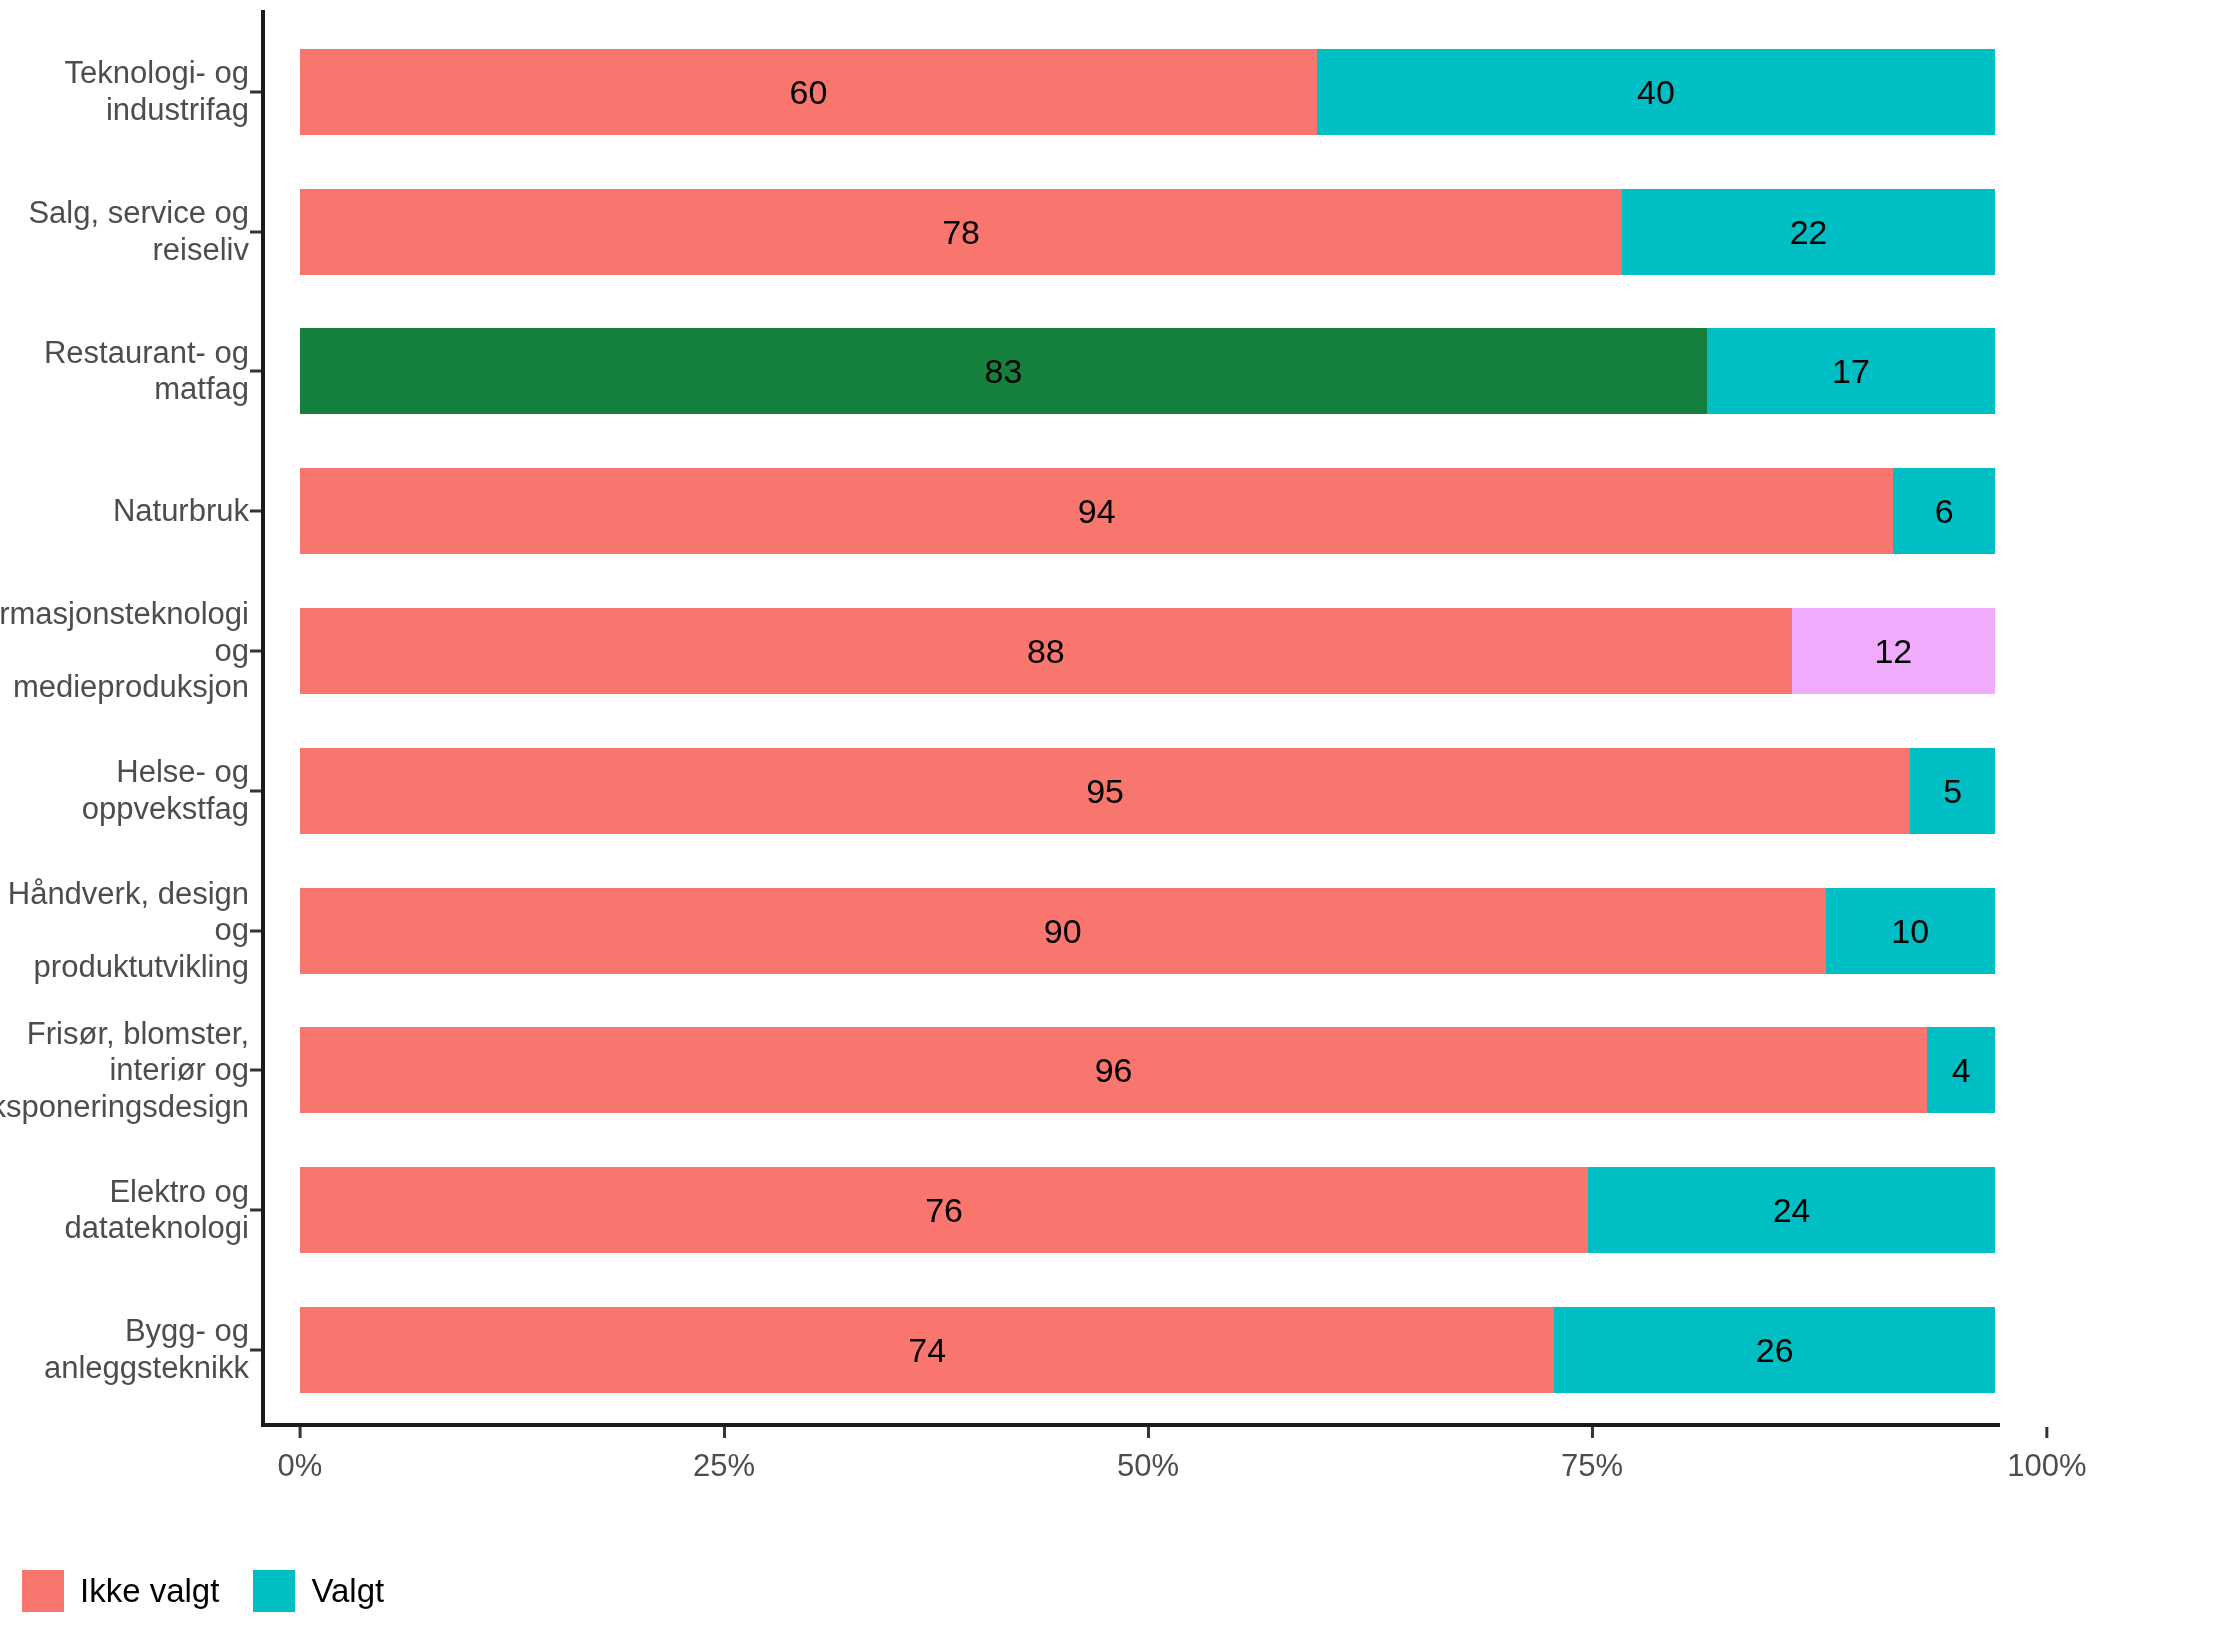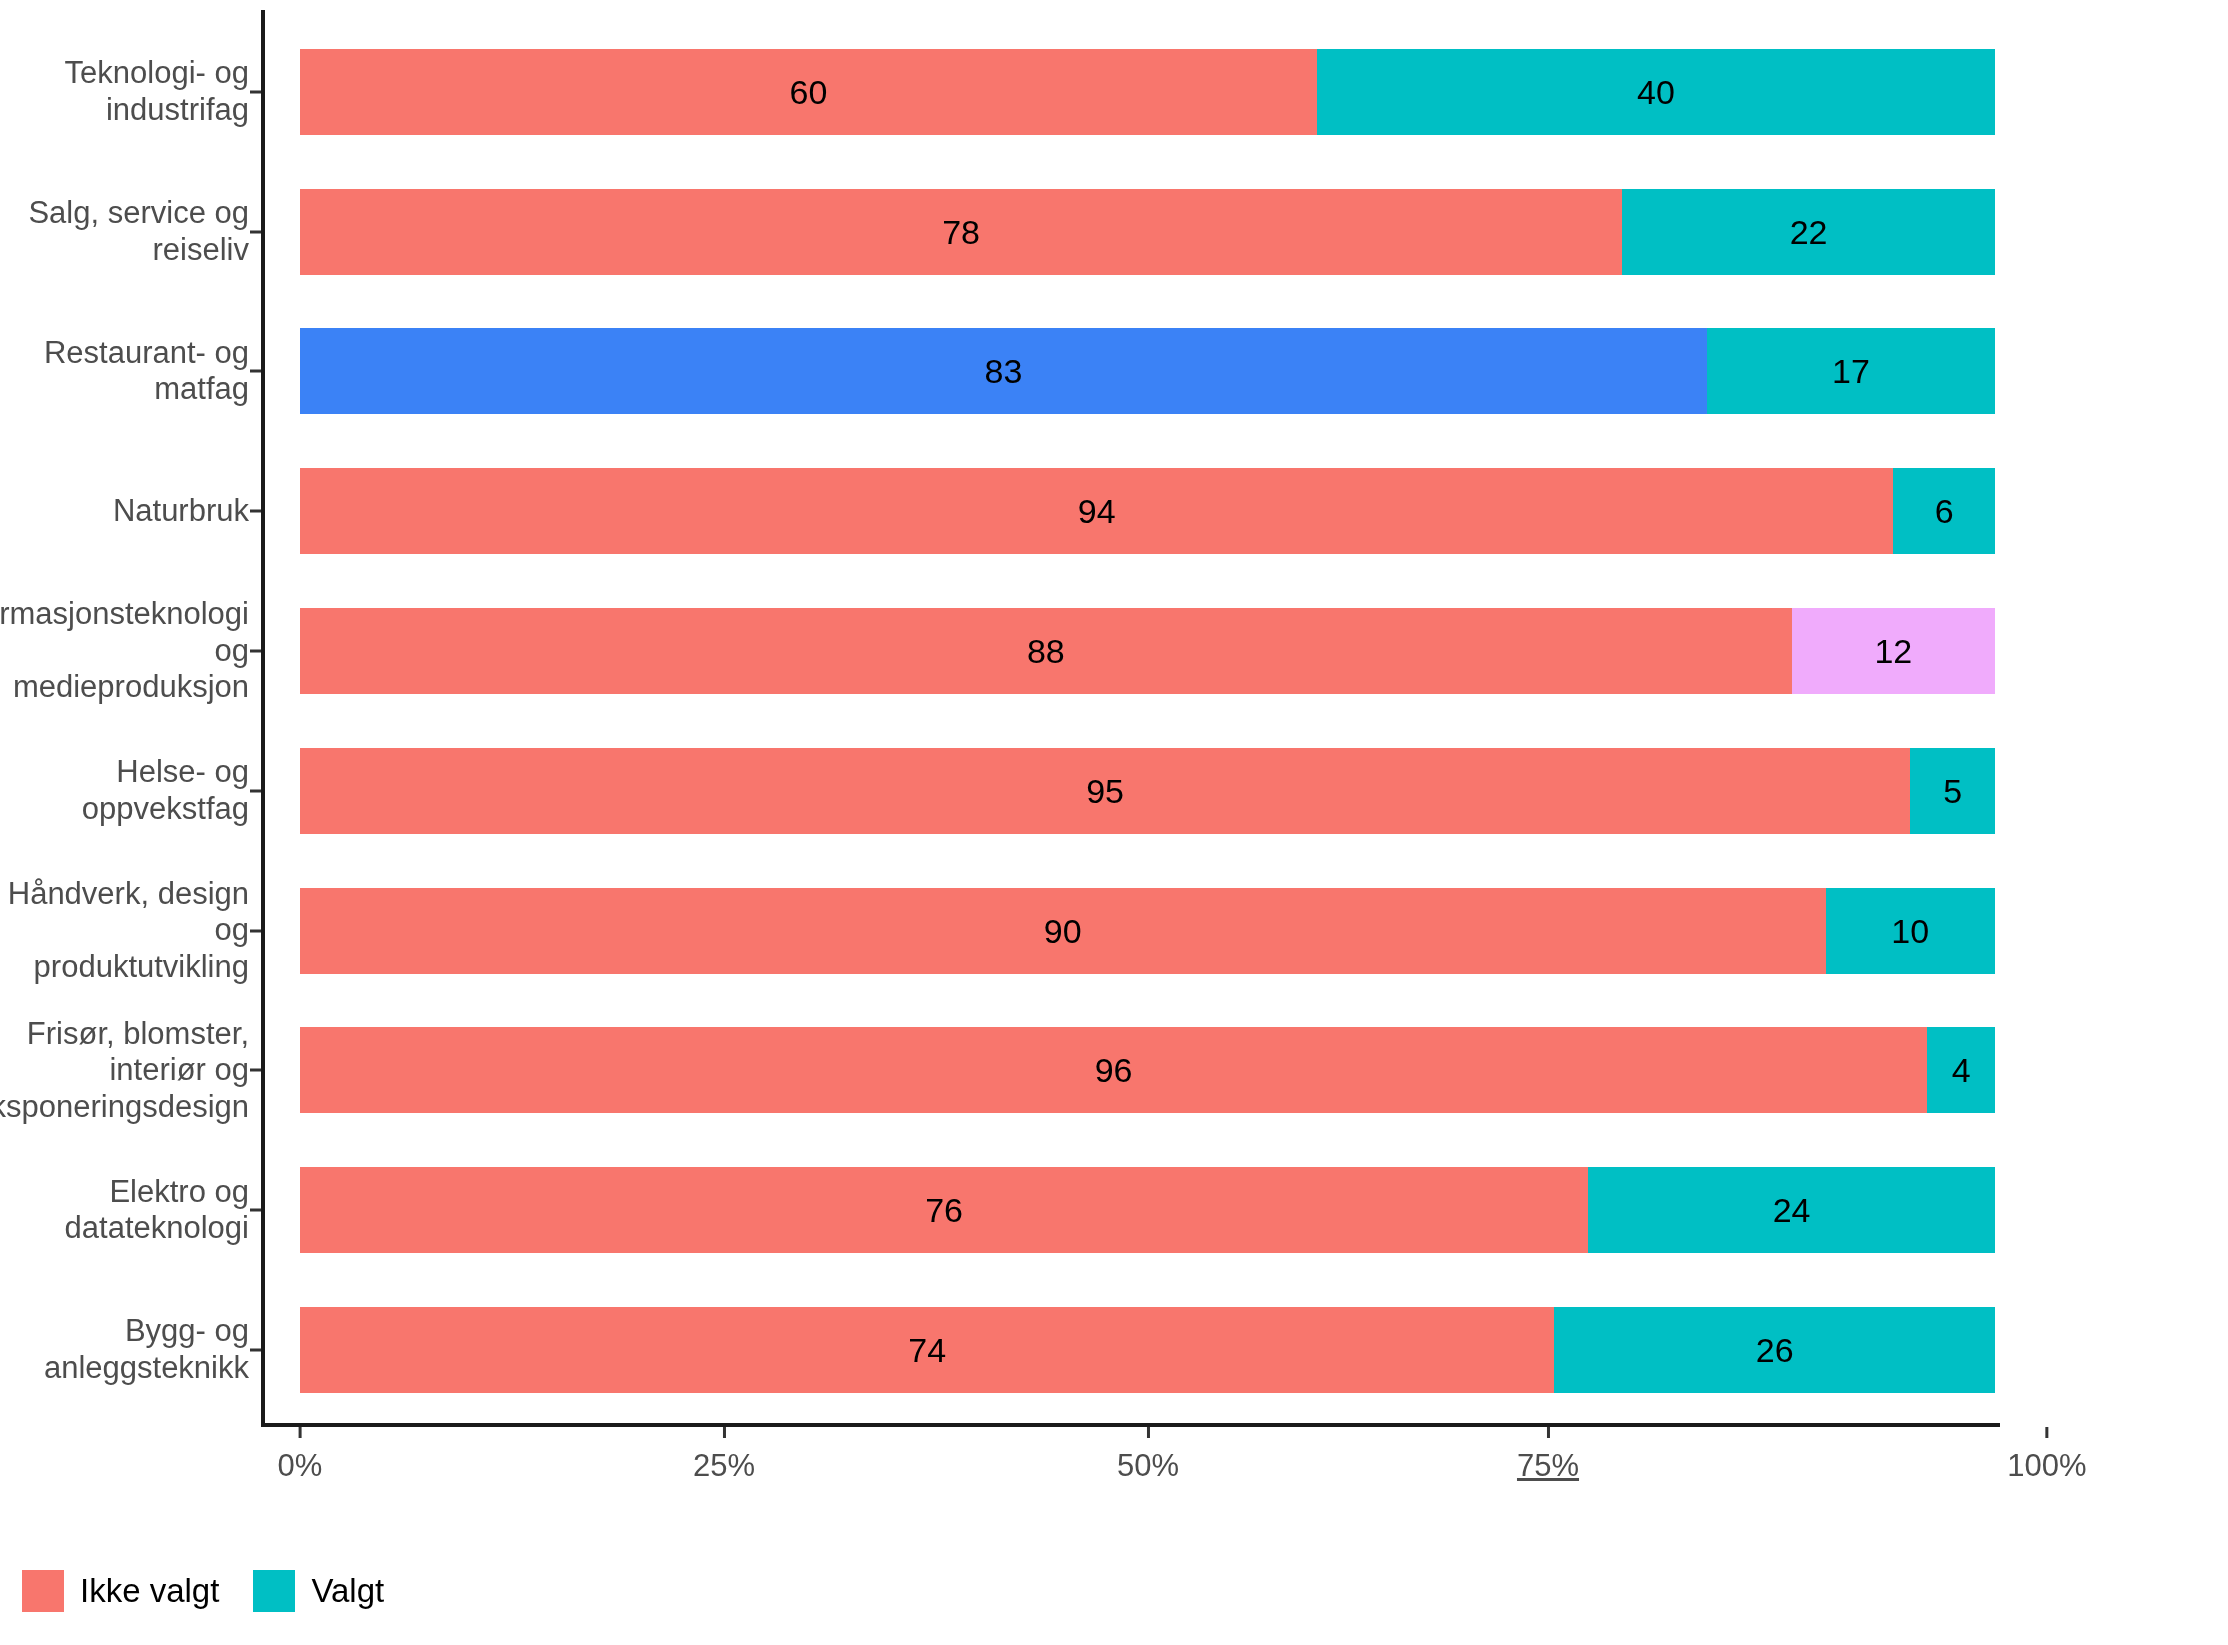--- a/index.html
+++ b/index.html
@@ -259,21 +259,21 @@
             <div class="seg" style="width: 78%; background: rgb(248, 118, 109);">
               <span class="seg-label">78</span>
             </div>
             <div class="seg" style="width: 22%; background: rgb(0, 191, 196);">
               <span class="seg-label">22</span>
             </div>
           </div>
         </div>
         <div class="row">
           <div class="bar-wrap">
-            <div class="seg" style="width: 83%; background: #3b82f6;">
+            <div class="seg" style="width: 83%; background: #15803d;">
               <span class="seg-label">83</span>
             </div>
             <div class="seg" style="width: 17%; background: rgb(0, 191, 196);">
               <span class="seg-label">17</span>
             </div>
           </div>
         </div>
         <div class="row">
           <div class="bar-wrap">
             <div class="seg" style="width: 94%; background: rgb(248, 118, 109);">
@@ -353,21 +353,21 @@
         <div class="tick-text">0%</div>
       </div>
       <div class="x-tick" style="left: 424px;">
         <div class="tick-mark"></div>
         <div class="tick-text">25%</div>
       </div>
       <div class="x-tick" style="left: 848px;">
         <div class="tick-mark"></div>
         <div class="tick-text">50%</div>
       </div>
-      <div class="x-tick" style="left: 1248px; text-decoration: underline;">
+      <div class="x-tick" style="left: 1292px;">
         <div class="tick-mark"></div>
         <div class="tick-text">75%</div>
       </div>
       <div class="x-tick" style="left: 1747px;">
         <div class="tick-mark"></div>
         <div class="tick-text">100%</div>
       </div>
     </div>
 
   <div class="legend" id="legend">

